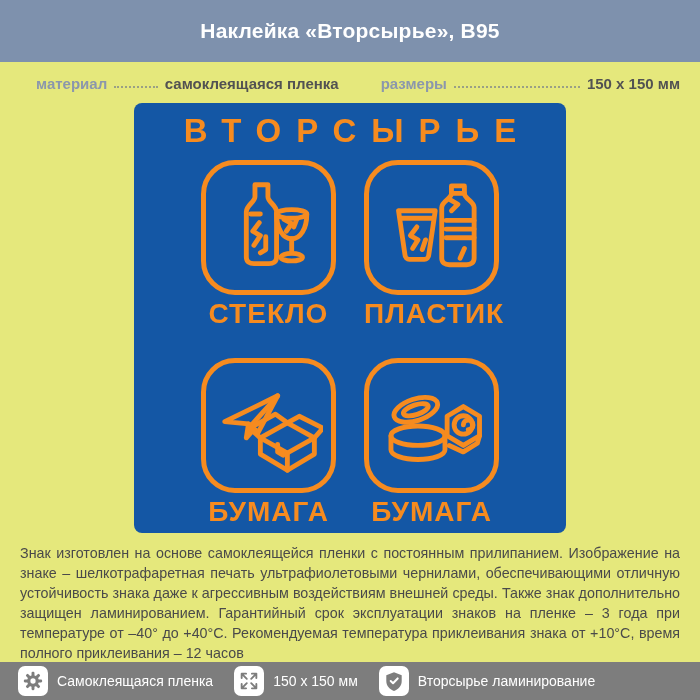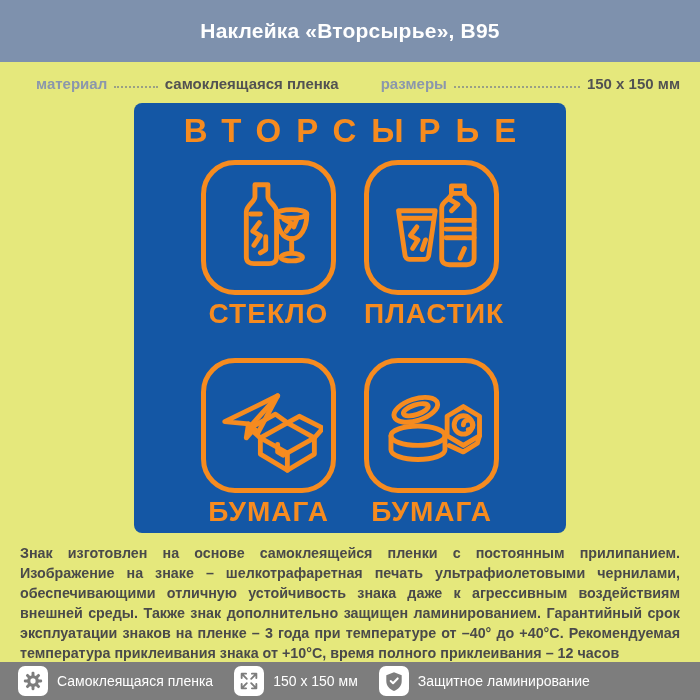--- a/index.html
+++ b/index.html
@@ -52,21 +52,21 @@
   .tile-label {
     color:#f68b1f; font-weight:bold; font-size:28px;
     margin-top:3px; white-space:nowrap; letter-spacing:1px;
   }
   .tile-icon { stroke:#f68b1f; stroke-width:4.5; fill:none;
     stroke-linecap:round; stroke-linejoin:round; }
   
   .description {
     margin:10px 20px 0 20px;
     color:#4a4a4a; font-size:14.3px; line-height:20px;
-    text-align:justify; font-weight:bold;
+    text-align:justify; font-weight:normal;
   }
   
   .footer {
     position:absolute; left:0; bottom:0; width:700px; height:38px;
     background:#7d7d7d;
     display:flex; align-items:center; gap:21px;
     padding-left:18px;
   }
   .footer-item { display:flex; align-items:center; gap:9px; }
   .footer-icon-box {
@@ -208,16 +208,16 @@
     <div class="footer-label">150 х 150 мм</div>
   </div>
 
   <div class="footer-item">
     <div class="footer-icon-box">
       <svg width="22" height="22" viewBox="0 0 30 30">
         <path d="M15 3 L25.5 7 V15 C25.5 21.5 21.5 26 15 28.5 C8.5 26 4.5 21.5 4.5 15 V7 Z" fill="#7d7d7d"></path>
         <polyline points="10.5,15 13.7,18 20,11.5" fill="none" stroke="#ffffff" stroke-width="2.8" stroke-linecap="round" stroke-linejoin="round"></polyline>
       </svg>
     </div>
-    <div class="footer-label">Защитное ламинирование</div>
+    <div class="footer-label">Вторсырье ламинирование</div>
   </div>
 
 </div>
 
 </body></html>

